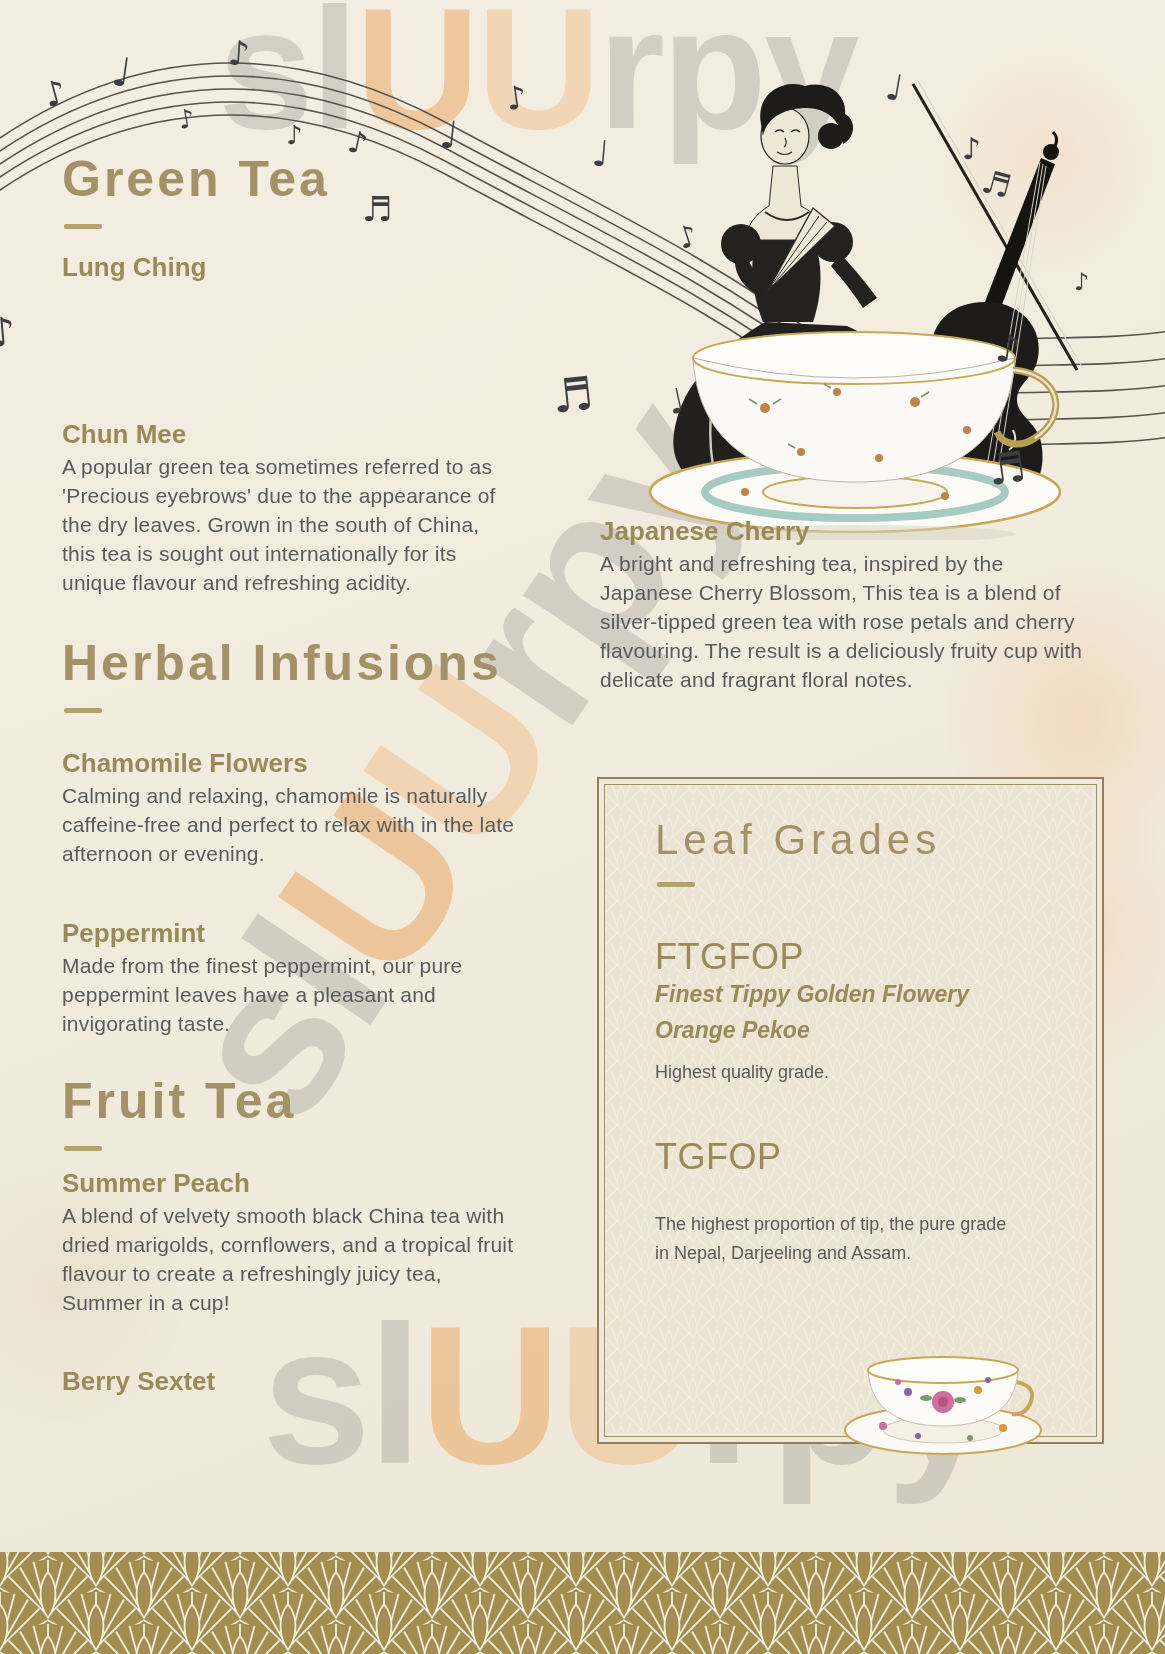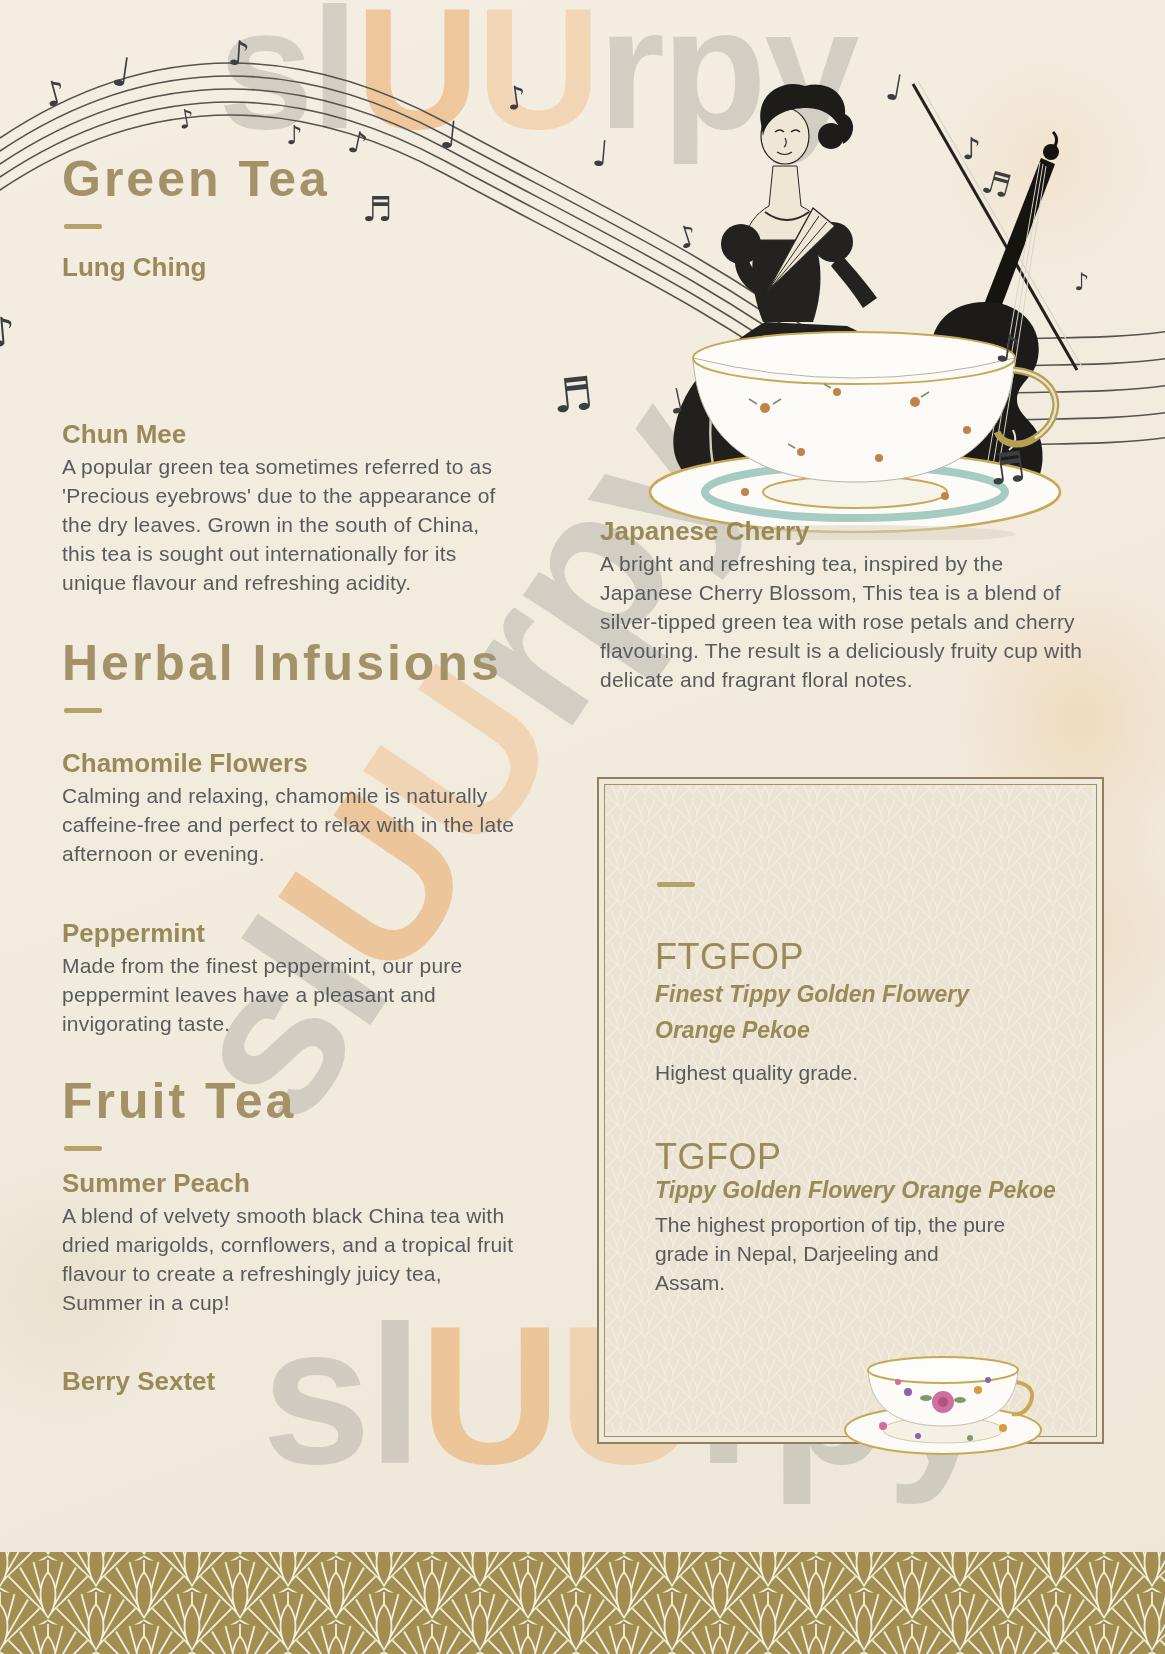--- a/index.html
+++ b/index.html
@@ -33,21 +33,21 @@
   .p{position:absolute;font-size:21px;line-height:29px;color:#595a5c;letter-spacing:.2px;z-index:4;}
   .colL{left:62px;width:455px;}
   .colR{left:600px;width:500px;}
   
   .leaf-box{left:597px;top:777px;width:503px;height:663px;background:#efe9db;
     border:2px solid #93805a;box-shadow:inset 0 0 0 5px #efe9db, inset 0 0 0 6px #a3905f;z-index:2;}
   .leaf-pattern{left:597px;top:777px;z-index:2;opacity:.8;pointer-events:none;}
   .box-h1{position:absolute;font-size:42px;font-weight:400;color:#a39167;letter-spacing:5px;z-index:4;}
   .box-h2{position:absolute;font-size:36px;font-weight:400;color:#9a8a57;letter-spacing:.5px;z-index:4;}
   .box-it{position:absolute;font-size:23px;line-height:36px;font-weight:700;font-style:italic;color:#9a8a57;z-index:4;}
-  .box-p{position:absolute;font-size:21px;line-height:29px;color:#595a5c;z-index:4;}
+  .box-p{position:absolute;font-size:18px;line-height:29px;color:#595a5c;z-index:4;}
   
   #lady-svg{left:615px;top:40px;z-index:4;pointer-events:none;}
   #small-cup-svg{left:838px;top:1352px;z-index:5;pointer-events:none;}
   #deco-border{left:0;top:1552px;z-index:6;}
 </style>
 </head>
 <body>
 
 <div id="page">
 
@@ -213,28 +213,28 @@
         <use href="#fan2" transform="translate(0,16)"></use>
           <use href="#fan2" transform="translate(48,16)"></use>
         <use href="#fan2" transform="translate(24,32)"></use>
         <use href="#fan2" transform="translate(0,48)"></use>
           <use href="#fan2" transform="translate(48,48)"></use>
       </pattern>
     </defs>
     <rect x="8" y="8" width="487" height="647" fill="url(#fanpat2)"></rect>
   </svg>
 
+  <div class="box-h1" style="left:655px;top:816px">Leaf Grades</div>
   <div class="dash" style="left:657px;top:882px"></div>
 
   <div class="box-h2" style="left:655px;top:936px">FTGFOP</div>
   <div class="box-it" style="left:655px;top:976px;width:320px">Finest Tippy Golden Flowery Orange Pekoe</div>
   <div class="box-p" style="left:655px;top:1058px;width:400px">Highest quality grade.</div>
 
   <div class="box-h2" style="left:655px;top:1136px">TGFOP</div>
-  <div class="box-it" style="left:655px;top:1172px;width:440px">Tippy Golden Flowery Orange Pekoe</div>
   <div class="box-p" style="left:655px;top:1210px;width:352px">The highest proportion of tip, the pure grade in Nepal, Darjeeling and Assam.</div>
 
   <svg id="small-cup-svg" class="abs" width="210" height="104" viewBox="0 0 210 104">
     <ellipse cx="105" cy="78" rx="98" ry="24" fill="#fbfaf6" stroke="#c8a855" stroke-width="2"></ellipse>
     <ellipse cx="105" cy="78" rx="60" ry="13" fill="#f4f0e5" stroke="#d9cba6" stroke-width="1"></ellipse>
     <path d="M178,30 q22,4 14,22 q-6,12 -18,10" fill="none" stroke="#c8a855" stroke-width="4"></path>
     <path d="M30,18 Q105,36 180,18 C178,52 156,74 105,74 C54,74 32,52 30,18 Z" fill="#fcfbf8" stroke="#c5bfae" stroke-width="1"></path>
     <ellipse cx="105" cy="18" rx="75" ry="13" fill="#fdfdfa" stroke="#c8a855" stroke-width="2"></ellipse>
     <circle cx="105" cy="50" r="11" fill="#cf6f9e"></circle>
       <circle cx="105" cy="50" r="5" fill="#b2537f"></circle>

